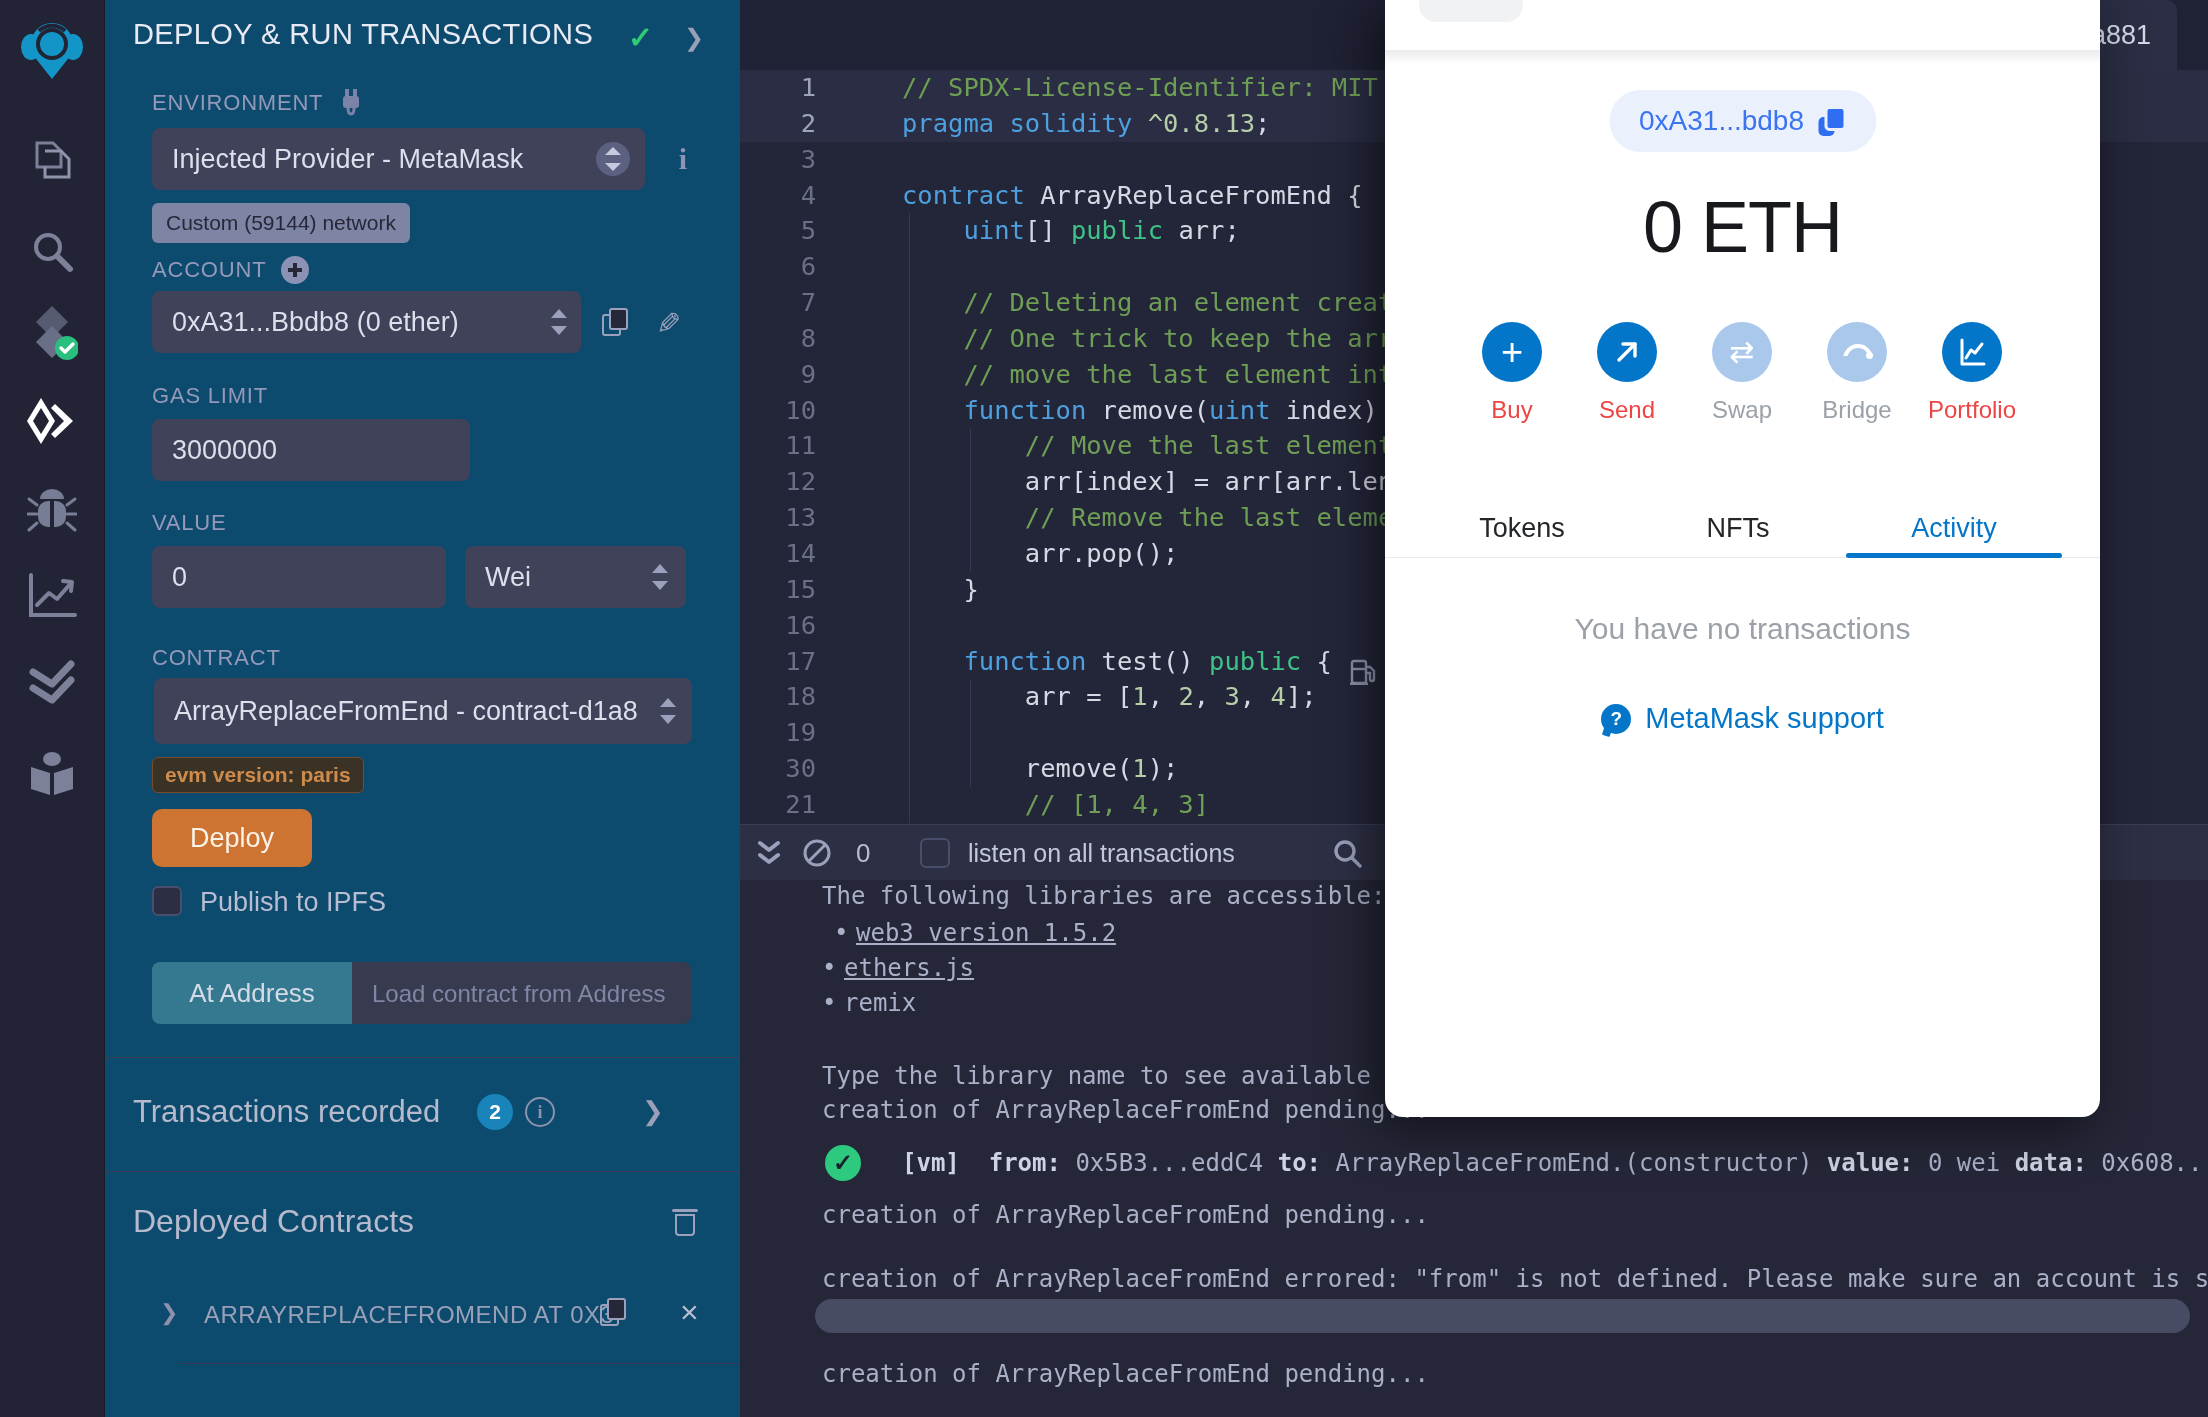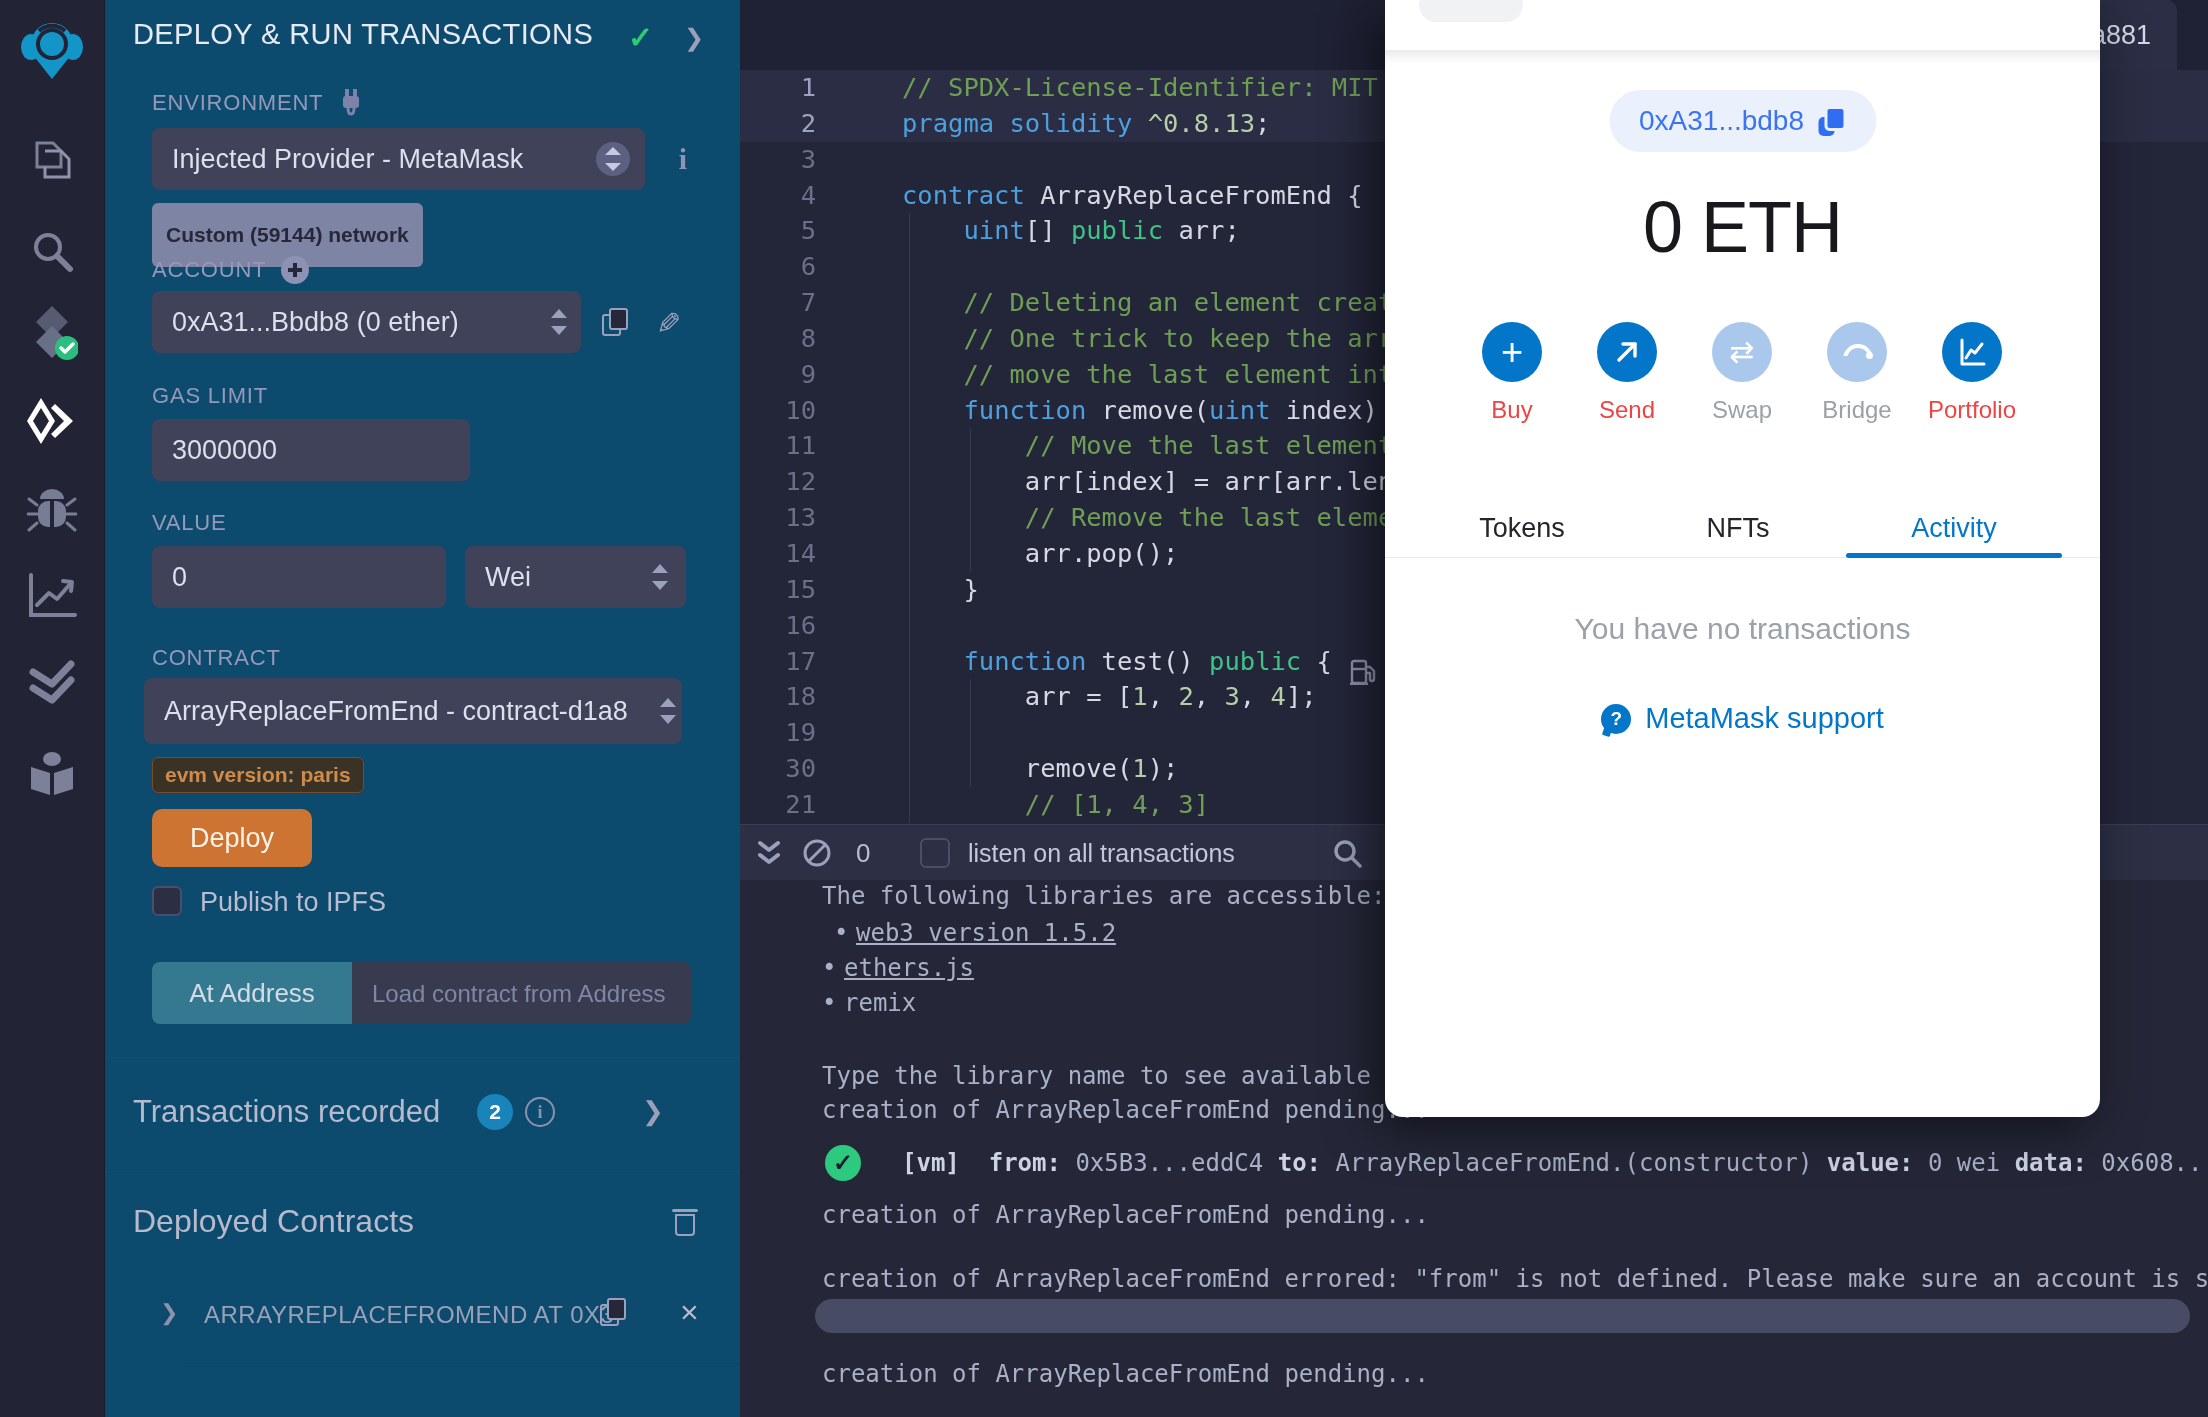--- a/index.html
+++ b/index.html
@@ -27,21 +27,21 @@
   .stepper{position:absolute;width:16px;height:26px;}
   .stepper:before,.stepper:after{content:"";position:absolute;left:0;border-left:8px solid transparent;border-right:8px solid transparent;}
   .stepper:before{top:0;border-bottom:9px solid #9ba0bc;}
   .stepper:after{bottom:0;border-top:9px solid #9ba0bc;}
   .stepcircle{position:absolute;width:34px;height:34px;border-radius:50%;background:#5d6181;}
   .stepcircle i{position:absolute;left:9px;width:16px;height:26px;top:4px;}
   .stepcircle i:before,.stepcircle i:after{content:"";position:absolute;left:0;border-left:8px solid transparent;border-right:8px solid transparent;}
   .stepcircle i:before{top:1px;border-bottom:8px solid #c6cadf;}
   .stepcircle i:after{bottom:1px;border-top:8px solid #c6cadf;}
   .net-badge{position:absolute;left:48px;top:203px;background:#7e84a3;color:#262839;font-size:21px;
-        font-weight:700;padding:20px 14px;border-radius:6px;}
+        font-weight:400;padding:8px 14px;border-radius:6px;}
   .evm-badge{position:absolute;left:48px;top:757px;background:#3b3226;border:1px solid #7a4a2a;color:#cf8b4b;
         font-size:21px;font-weight:700;padding:5px 12px;border-radius:6px;}
   .deploy-btn{position:absolute;left:48px;top:809px;width:160px;height:58px;background:#ce7433;border-radius:10px;
         color:#fbf3e8;font-size:27px;font-weight:500;display:flex;align-items:center;justify-content:center;}
   .chkbox{position:absolute;width:30px;height:30px;border:2px solid #4a4e6d;border-radius:6px;background:#2c2e44;box-sizing:border-box;}
   .ataddr-btn{position:absolute;left:48px;top:962px;width:200px;height:62px;background:#34798f;border-radius:8px 0 0 8px;
         color:#d5dbe6;font-size:26px;font-weight:500;display:flex;align-items:center;justify-content:center;}
   .ataddr-inp{position:absolute;left:248px;top:962px;width:339px;height:62px;background:#383b50;border-radius:0 8px 8px 0;}
   .pdivider{position:absolute;left:0;width:636px;height:1px;background:#3a3d55;}
   .sechead{position:absolute;left:29px;font-size:31px;color:#b6bacc;}
@@ -252,21 +252,21 @@
       </div>
     <input class="inp" style="left: 48px; top: 546px; width: 294px; height: 62px;" value="0">
     <div class="sel" style="left:361px;top:546px;width:221px;height:62px">
       <span>Wei</span>
     </div>
     <span class="stepper" style="left:548px;top:564px"></span>
 
     <div class="lbl" style="top:645px">
         <span>CONTRACT</span>
       </div>
-    <div class="sel" style="left:40px;top:678px;width:538px;height:66px;padding-right:64px">
+    <div class="sel" style="left:50px;top:678px;width:538px;height:66px;padding-right:64px">
       <span>ArrayReplaceFromEnd - contract-d1a8</span>
     </div>
     <span class="stepper" style="left:556px;top:698px"></span>
 
     <div class="evm-badge">evm version: paris</div>
     <div class="deploy-btn">Deploy</div>
 
     <div class="chkbox" style="left:48px;top:886px"></div>
     <div style="position:absolute;left:96px;top:887px;font-size:27px;color:#b9bdd1">Publish to IPFS</div>
 

